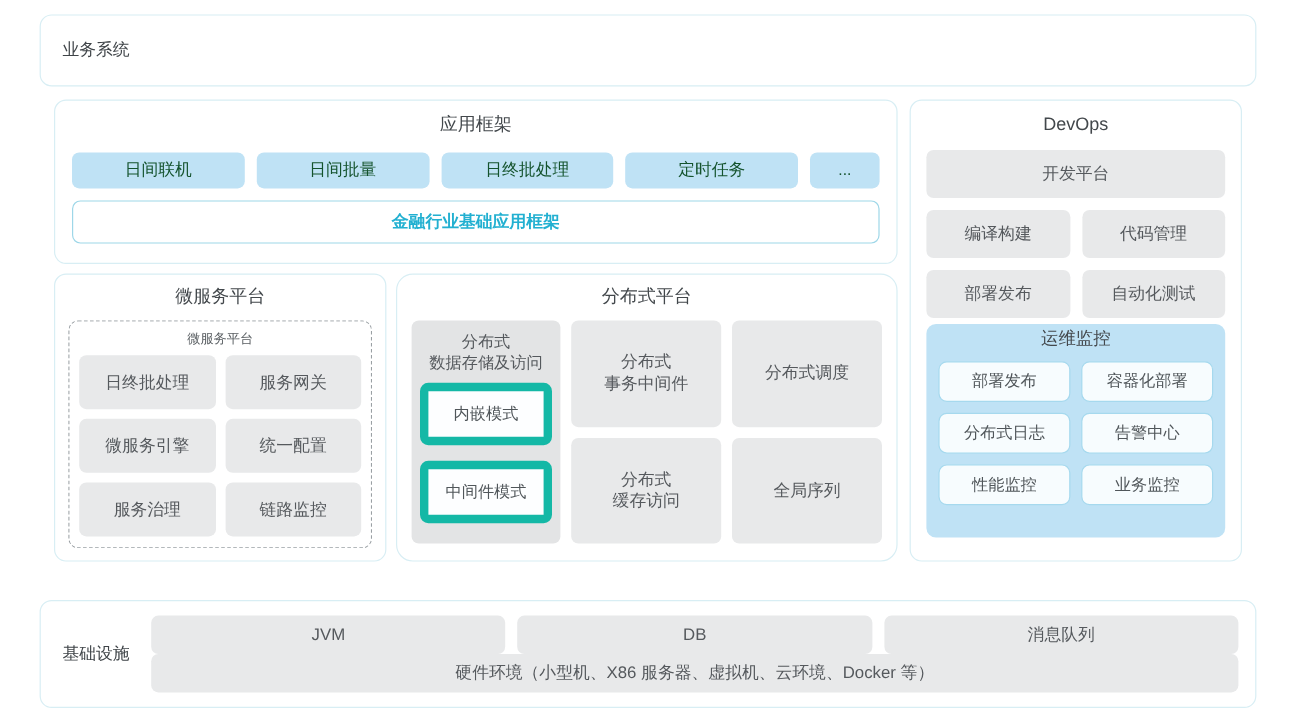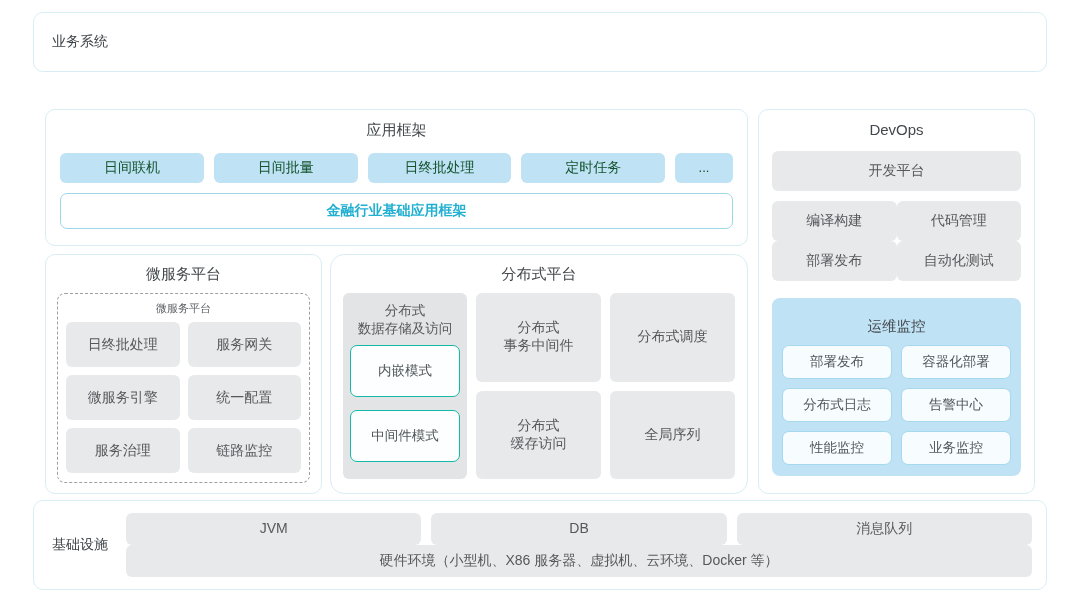--- a/index.html
+++ b/index.html
@@ -37,21 +37,21 @@
     color: #55595d;
     line-height: 1.28;
     white-space: pre-line;
   }
   .tile.blue {
     background: #bfe2f5;
     color: #14532d;
   }
   .tile.white-blue {
     background: #fdfeff;
-    border: 1px solid #14b8a6;
+    border: 7px solid #14b8a6;
     border-radius: 7px;
     color: #50565a;
   }
   .tile.small { font-size: 13px; }
 
   
   .row-business {
     position: absolute;
     left: 33px; top: 12px;
     width: 1014px; height: 60px;
@@ -66,21 +66,21 @@
   }
   .biz-tiles {
     flex: 1 1 auto;
     display: flex;
     gap: 10px;
     height: 42px;
   }
   .biz-tiles .tile { flex: 1 1 0; }
 
   
-  .mid { position: absolute; left: 33px; top: 96px; width: 1014px; height: 410px; }
+  .mid { position: absolute; left: 33px; top: 70px; width: 1014px; height: 410px; }
 
   
   .panel-appfw {
     position: absolute; left: 12px; top: 13px;
     width: 703px; height: 137px;
     padding: 12px 14px 13px;
   }
   .appfw-row {
     display: flex; gap: 10px;
     height: 30px;
@@ -175,27 +175,27 @@
   }
   .dev-full {
     margin-top: 14px;
     height: 40px;
   }
   .dev-grid {
     margin-top: 10px;
     display: grid;
     grid-template-columns: 1fr 1fr;
     grid-template-rows: 40px 40px;
-    gap: 0;
+    gap: 10px;
   }
   .ops-panel {
-    margin-top: 17px;
+    margin-top: 5px;
     background: #bfe2f5;
     border-radius: 8px;
-    padding: 19px 10px 11px;
+    padding: 3px 10px 11px;
     height: 178px;
   }
   .ops-title {
     text-align: center;
     font-size: 14.5px;
     color: #43484c;
     margin-bottom: 9px;
   }
   .ops-grid {
     display: grid;

